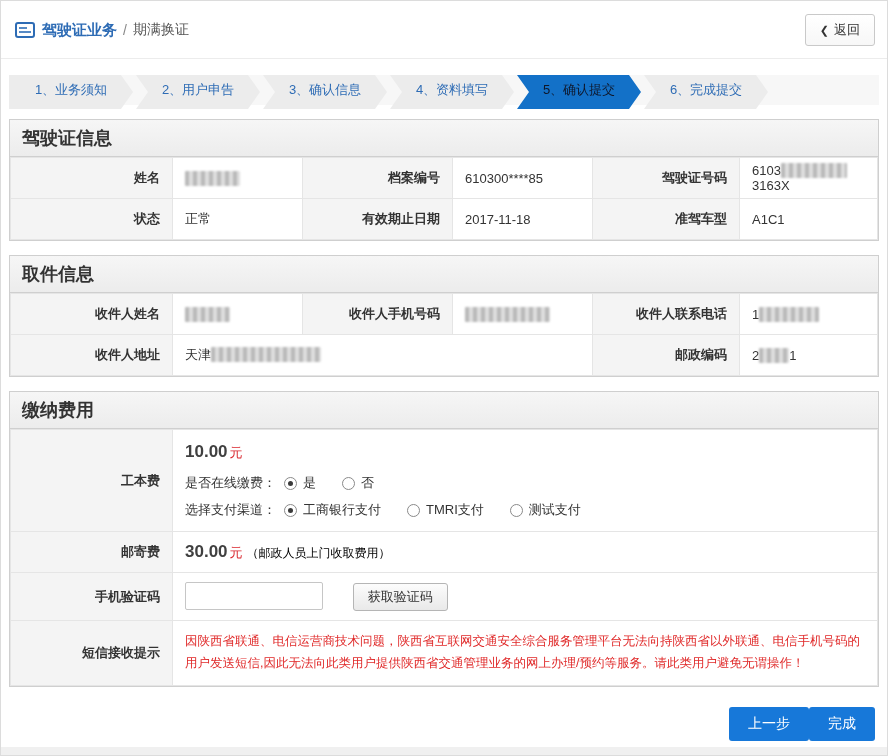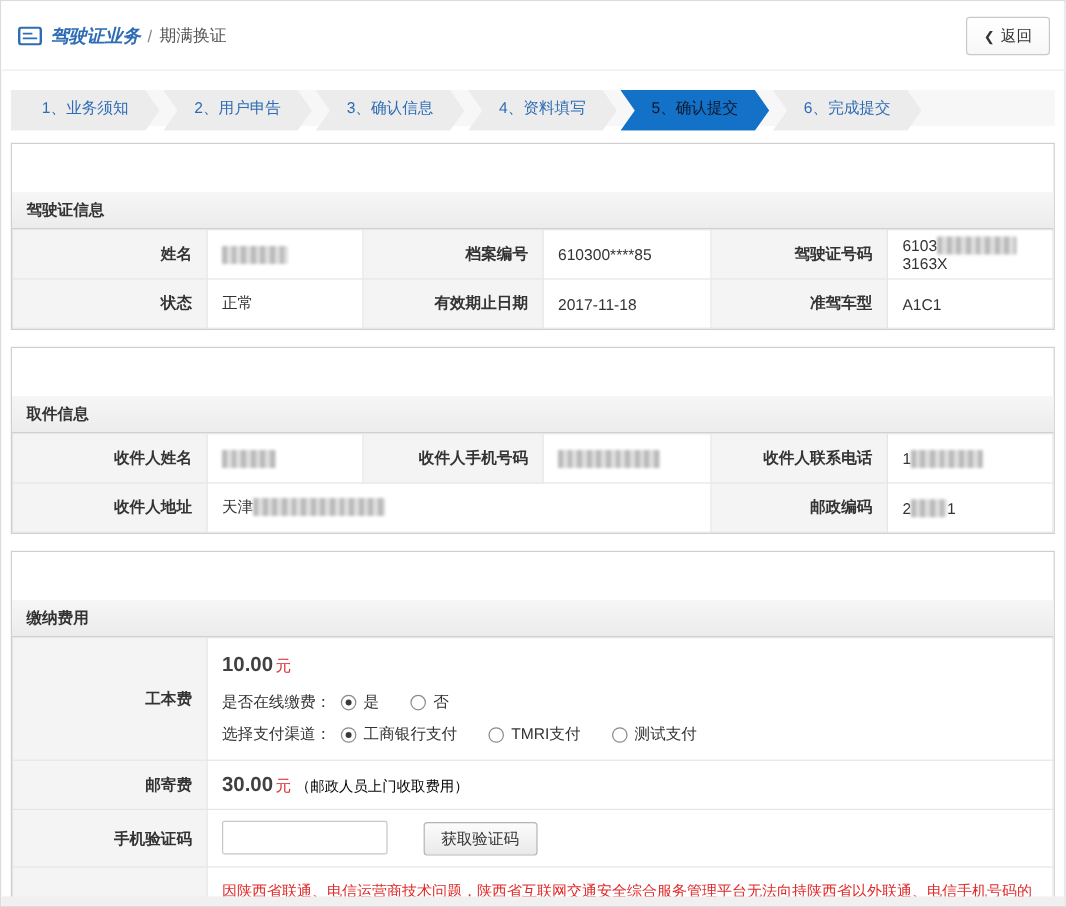--- a/index.html
+++ b/index.html
@@ -7,35 +7,35 @@
   body {
     font-family: "Liberation Sans", "DejaVu Sans", sans-serif;
     font-size: 13px; color: #333; background: #fff;
     border: 1px solid #dcdcdc;
     position: relative;
   }
 
   
   .header { display: flex; align-items: center; padding: 13px 12px 12px 14px; border-bottom: 1px solid #ececec; background: #fff; }
   .h-icon { display: inline-flex; margin-right: 7px; }
-  .h-title { color: #2e6cb5; font-weight: bold; font-size: 15px; font-style: italic; }
+  .h-title { color: #2e6cb5; font-weight: bold; font-size: 15px; }
   .h-sep { color: #888; margin: 0 6px; font-size: 14px; }
   .h-sub { color: #555; font-size: 14px; }
   .back-btn { margin-left: auto; background: linear-gradient(#ffffff, #f7f7f7); border: 1px solid #c9c9c9; border-radius: 3px; padding: 6px 14px; font-size: 13px; color: #333; cursor: pointer; font-family: inherit; display: inline-flex; align-items: center; gap: 5px; }
   .back-chevron { font-size: 11px; font-weight: bold; color: #333; }
 
   
   .steps-bar { display: flex; margin: 16px 8px 0 8px; height: 30px; background: #f7f7f7; }
   .step { flex: 0 0 124px; height: 34px; line-height: 30px; text-align: center; background: #ececec; color: #2e6cb5; font-size: 13px; margin-right: 3px; clip-path: polygon(0 0, calc(100% - 12px) 0, 100% 50%, calc(100% - 12px) 100%, 0 100%, 12px 50%); cursor: pointer; }
   .step:first-child { clip-path: polygon(0 0, calc(100% - 12px) 0, 100% 50%, calc(100% - 12px) 100%, 0 100%); }
   .step.active { background: #1371c8; color: #0f172a; text-align: center; }
 
   
   .section { margin: 14px 8px 0 8px; border: 1px solid #cfcfcf; background: #fff; }
-  .section-title { padding: 6px 12px; background: linear-gradient(#f6f6f6, #ececec); border-bottom: 1px solid #cfcfcf; font-weight: bold; color: #333; font-size: 13px; margin-top: 40px; }
+  .section-title { padding: 6px 12px; background: linear-gradient(#f6f6f6, #ececec); border-bottom: 1px solid #cfcfcf; font-weight: bold; color: #333; font-size: 18px; }
   table.info-table { width: 100%; border-collapse: collapse; table-layout: fixed; }
   table.info-table td { border: 1px solid #e5e5e5; height: 41px; font-size: 13px; vertical-align: middle; }
   td.lbl { background: #f4f4f4; text-align: right; padding-right: 12px; color: #333; font-weight: bold; }
   td.val { background: #fff; text-align: left; padding-left: 12px; color: #333; }
 
   
   .redact { display: inline-block; height: 15px; vertical-align: -3px; border-radius: 1px;
     background: repeating-linear-gradient(90deg, #b9b9b9 0 4px, #dedede 4px 8px);
     filter: blur(1.3px); }
   .w30 { width: 30px; } .w45 { width: 45px; } .w55 { width: 55px; } .w60 { width: 60px; }

